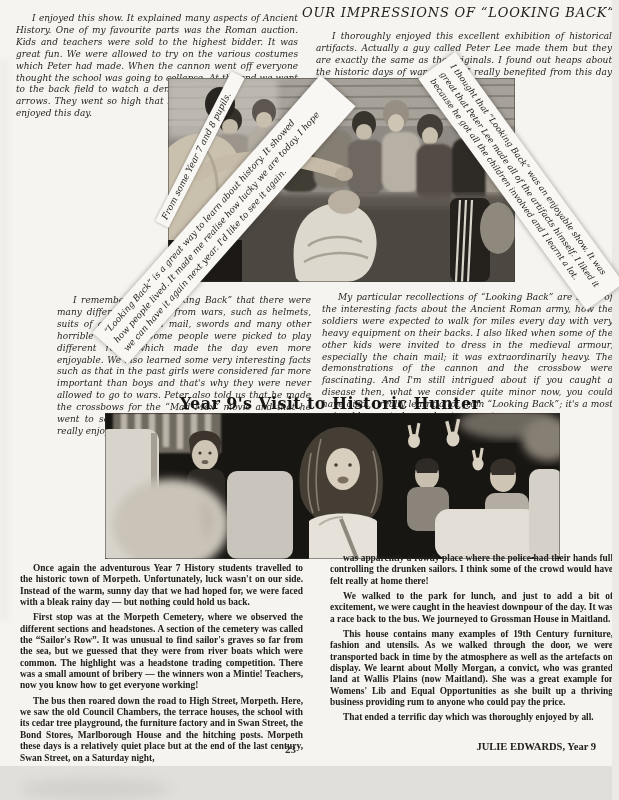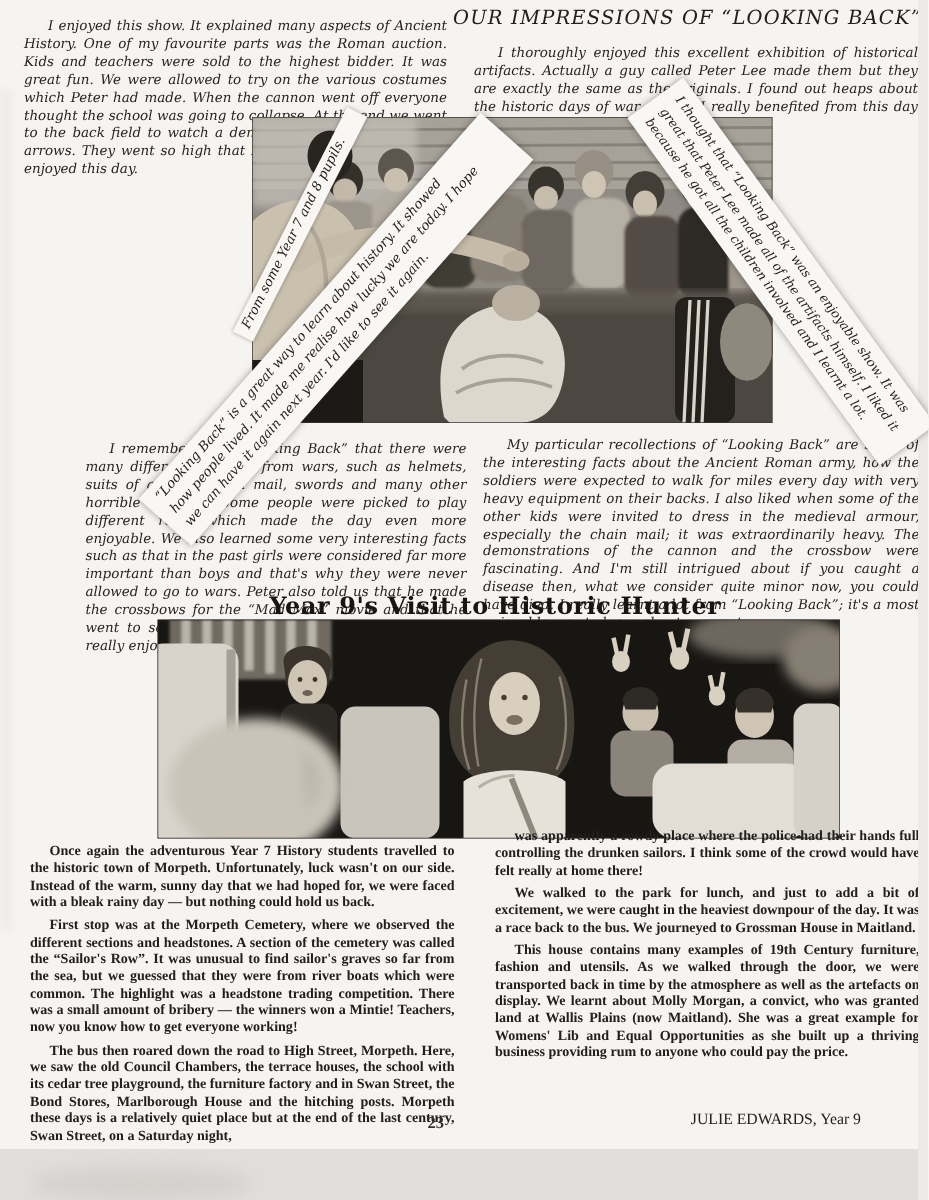--- a/index.html
+++ b/index.html
@@ -42,22 +42,22 @@
 
   
   .col{position:absolute;font-family:"Liberation Serif",serif;font-weight:bold;
        font-size:9.4px;line-height:11.35px;text-align:justify;color:#22201e;}
   .col p{margin:0 0 4px 0;text-indent:13px;}
   .col-left{left:20px;top:563px;width:283px;}
   .col-right{left:330px;top:553px;width:283px;}
 
   .page-number{position:absolute;left:256px;top:743px;width:40px;text-align:right;
         font-family:"Liberation Serif",serif;font-weight:bold;font-size:11px;color:#33312e;}
-  .byline{position:absolute;right:45px;top:741px;font-family:"Liberation Serif",serif;
-        font-weight:normal;font-size:10.5px;color:#22201e;}
+  .byline{position:absolute;right:23px;top:741px;font-family:"Liberation Serif",serif;
+        font-weight:bold;font-size:10.5px;color:#22201e;}
 </style>
 </head>
 <body>
 
 <div class="page">
 
   <p class="note note1">I enjoyed this show. It explained many aspects of Ancient History. One of my favourite parts was the Roman auction. Kids and teachers were sold to the highest bidder. It was great fun. We were allowed to try on the various costumes which Peter had made. When the cannon went off everyone thought the school was going to collapse. At the end we went to the back field to watch a demonstration of how to shoot arrows. They went so high that I lost sight of them. I really enjoyed this day.</p>
 
   <h2 class="impressions-heading">OUR IMPRESSIONS OF “LOOKING BACK”</h2>
   <p class="note note2">I thoroughly enjoyed this excellent exhibition of historical artifacts. Actually a guy called Peter Lee made them but they are exactly the same as the originals. I found out heaps about the historic days of war. I think I really benefited from this day and I'm very grateful.</p>
@@ -258,20 +258,21 @@
 
   <div class="col col-left">
     <p>Once again the adventurous Year 7 History students travelled to the historic town of Morpeth. Unfortunately, luck wasn't on our side. Instead of the warm, sunny day that we had hoped for, we were faced with a bleak rainy day — but nothing could hold us back.</p>
     <p>First stop was at the Morpeth Cemetery, where we observed the different sections and headstones. A section of the cemetery was called the “Sailor's Row”. It was unusual to find sailor's graves so far from the sea, but we guessed that they were from river boats which were common. The highlight was a headstone trading competition. There was a small amount of bribery — the winners won a Mintie! Teachers, now you know how to get everyone working!</p>
     <p>The bus then roared down the road to High Street, Morpeth. Here, we saw the old Council Chambers, the terrace houses, the school with its cedar tree playground, the furniture factory and in Swan Street, the Bond Stores, Marlborough House and the hitching posts. Morpeth these days is a relatively quiet place but at the end of the last century, Swan Street, on a Saturday night,</p>
   </div>
   <div class="col col-right">
     <p>was apparently a rowdy place where the police had their hands full controlling the drunken sailors. I think some of the crowd would have felt really at home there!</p>
     <p>We walked to the park for lunch, and just to add a bit of excitement, we were caught in the heaviest downpour of the day. It was a race back to the bus. We journeyed to Grossman House in Maitland.</p>
     <p>This house contains many examples of 19th Century furniture, fashion and utensils. As we walked through the door, we were transported back in time by the atmosphere as well as the artefacts on display. We learnt about Molly Morgan, a convict, who was granted land at Wallis Plains (now Maitland). She was a great example for Womens' Lib and Equal Opportunities as she built up a thriving business providing rum to anyone who could pay the price.</p>
+    <p>That ended a terrific day which was thoroughly enjoyed by all.</p>
   </div>
 
   <div class="page-number">23</div>
   <div class="byline">JULIE EDWARDS, Year 9</div>
 
   <div class="scan-bottom"></div>
   <div class="scan-bottom-smudge"></div>
   <div class="scan-right"></div>
   <div class="scan-left"></div>
 

